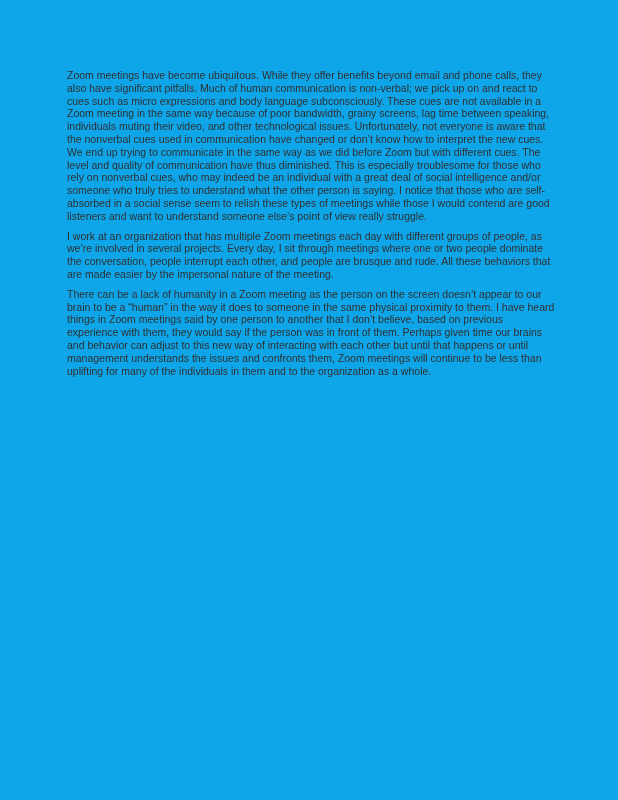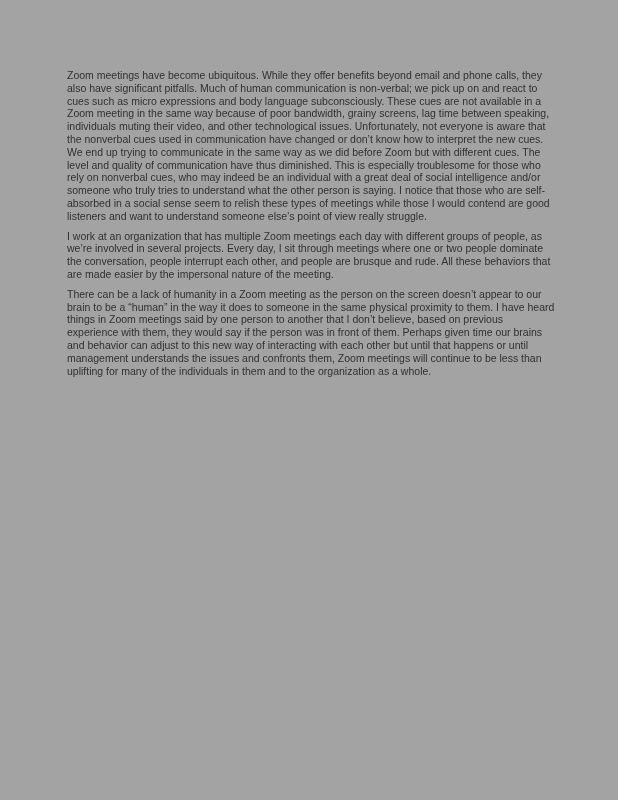--- a/index.html
+++ b/index.html
@@ -30,19 +30,19 @@
     margin: 0 0 7px 0;
     padding: 0;
   }
   .text-block p:last-child {
     margin-bottom: 0;
   }
 </style>
 </head>
 <body>
 
-<div class="page" style="background: #a3a3a3;">
+<div class="page" style="background: #0ea5e9;">
   <div class="text-block" style="color: rgb(48, 48, 48);">
     <p>Zoom meetings have become ubiquitous. While they offer benefits beyond email and phone calls, they also have significant pitfalls. Much of human communication is non-verbal; we pick up on and react to cues such as micro expressions and body language subconsciously. These cues are not available in a Zoom meeting in the same way because of poor bandwidth, grainy screens, lag time between speaking, individuals muting their video, and other technological issues. Unfortunately, not everyone is aware that the nonverbal cues used in communication have changed or don’t know how to interpret the new cues. We end up trying to communicate in the same way as we did before Zoom but with different cues. The level and quality of communication have thus diminished. This is especially troublesome for those who rely on nonverbal cues, who may indeed be an individual with a great deal of social intelligence and/or someone who truly tries to understand what the other person is saying. I notice that those who are self-absorbed in a social sense seem to relish these types of meetings while those I would contend are good listeners and want to understand someone else’s point of view really struggle.</p>
     <p>I work at an organization that has multiple Zoom meetings each day with different groups of people, as we’re involved in several projects. Every day, I sit through meetings where one or two people dominate the conversation, people interrupt each other, and people are brusque and rude. All these behaviors that are made easier by the impersonal nature of the meeting.</p>
     <p>There can be a lack of humanity in a Zoom meeting as the person on the screen doesn’t appear to our brain to be a “human” in the way it does to someone in the same physical proximity to them. I have heard things in Zoom meetings said by one person to another that I don’t believe, based on previous experience with them, they would say if the person was in front of them. Perhaps given time our brains and behavior can adjust to this new way of interacting with each other but until that happens or until management understands the issues and confronts them, Zoom meetings will continue to be less than uplifting for many of the individuals in them and to the organization as a whole.</p>
   </div>
 </div>
 
 </body></html>

